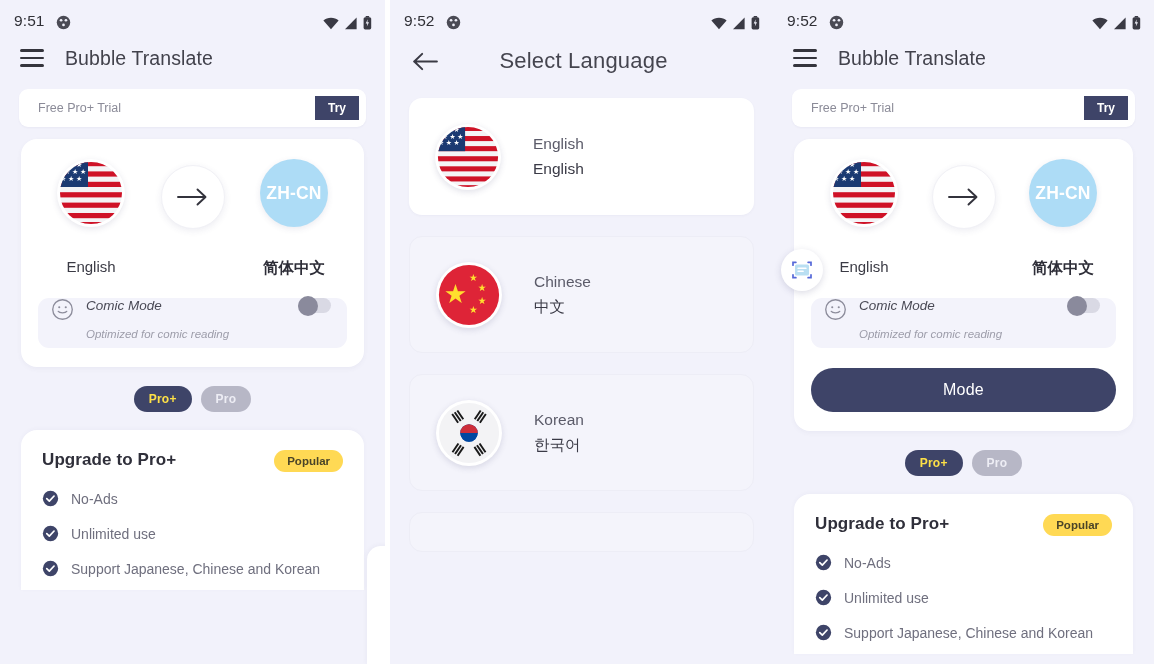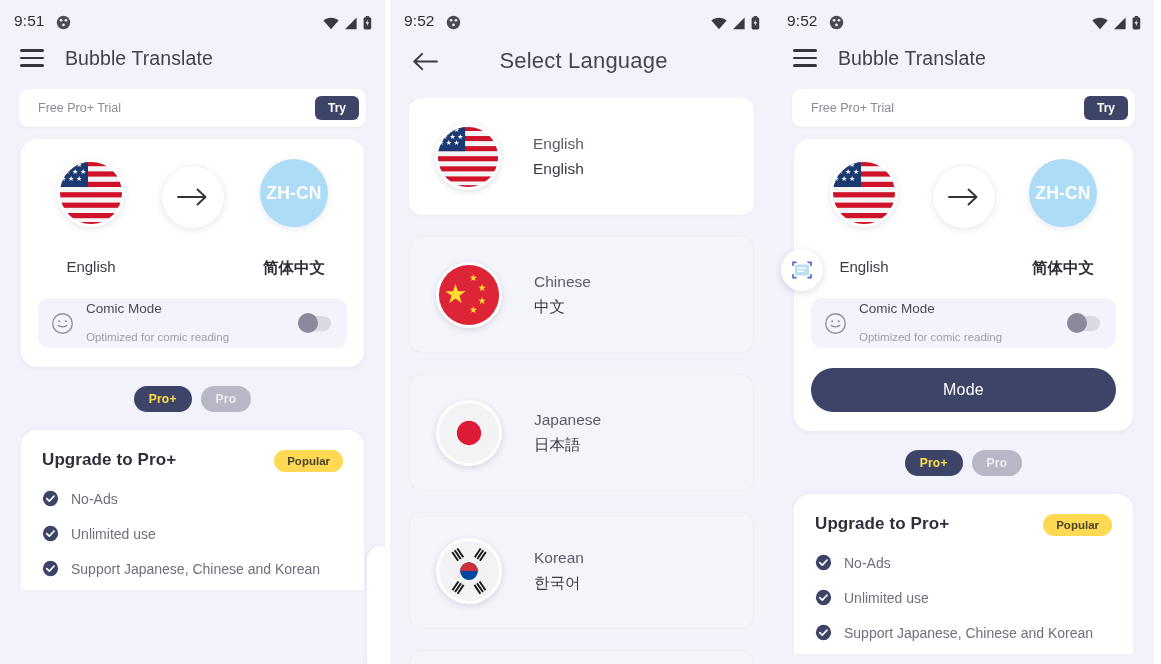--- a/index.html
+++ b/index.html
@@ -54,21 +54,21 @@
     display: flex; align-items: center;
     padding: 0 7px 0 19px;
     box-shadow: 0 1px 2px rgba(60,60,110,.05);
   }
   .trial-text { font-size: 12.5px; color: #8b8b98; }
   .trial-btn {
     margin-left: auto;
     background: #3e4468;
     color: #fff;
     font-size: 12px; font-weight: 700;
-    border-radius: 6px;
+    border-radius: 0;
     padding: 5px 13px;
     border: none;
     cursor: pointer;
   }
 
   
   .maincard {
     margin: 12px 21px 0 21px;
     background: #ffffff;
     border-radius: 16px;
@@ -102,22 +102,23 @@
     color: #ffffff; font-size: 17.5px; font-weight: 700; letter-spacing: .2px;
     box-shadow: 0 2px 6px rgba(60,60,110,.10);
   }
 
   
   .comic {
     margin-top: 19px;
     background: #f3f3fb;
     border-radius: 11px;
     height: 50px;
-    display: flex; align-items: center;
+    display: flex; align-items: flex-start;
     padding: 0 16px 0 13px;
+    font-style: italic;
   }
   .comic-texts { margin-left: 12px; }
   .comic-title { font-size: 13.5px; color: #4a4a56; line-height: 1.25; }
   .comic-sub { font-size: 11.5px; color: #9d9daa; line-height: 1.35; margin-top: 12px; }
   .toggle {
     margin-left: auto;
     width: 33px; height: 15px; border-radius: 9px;
     background: #d9d9e4;
     position: relative;
     cursor: pointer;
@@ -499,32 +500,20 @@
               </g>
             </g>
           </svg>
         </div>
         <div class="li-texts">
           <div class="li-en">Chinese</div>
           <div class="li-nat">中文</div>
         </div>
       </div>
 
-      <div class="langitem ghost">
-        <div class="li-flag">
-          <svg width="66" height="66" viewBox="0 0 68 68">
-            <circle cx="34" cy="34" r="31" fill="#f3f3f5"></circle>
-            <circle cx="34" cy="34" r="12.5" fill="#dd1b36"></circle>
-          </svg>
-        </div>
-        <div class="li-texts">
-          <div class="li-en">Japanese</div>
-          <div class="li-nat">日本語</div>
-        </div>
-      </div>
 
       <div class="langitem ghost">
         <div class="li-flag">
           <svg width="66" height="66" viewBox="0 0 68 68">
             <circle cx="34" cy="34" r="31" fill="#f3f3f5"></circle>
             <path d="M25 34a9 9 0 0118 0 9 9 0 00-18 0z" fill="#cd2e3a"></path>
             <path d="M25 34a9 9 0 0018 0 9 9 0 00-18 0z" fill="#0047a0"></path>
             <circle cx="34" cy="34" r="9" fill="none"></circle>
             <path d="M25 34a9 9 0 0118 0z" fill="#cd2e3a"></path>
             <path d="M25 34a9 9 0 0018 0z" fill="#0047a0"></path>

